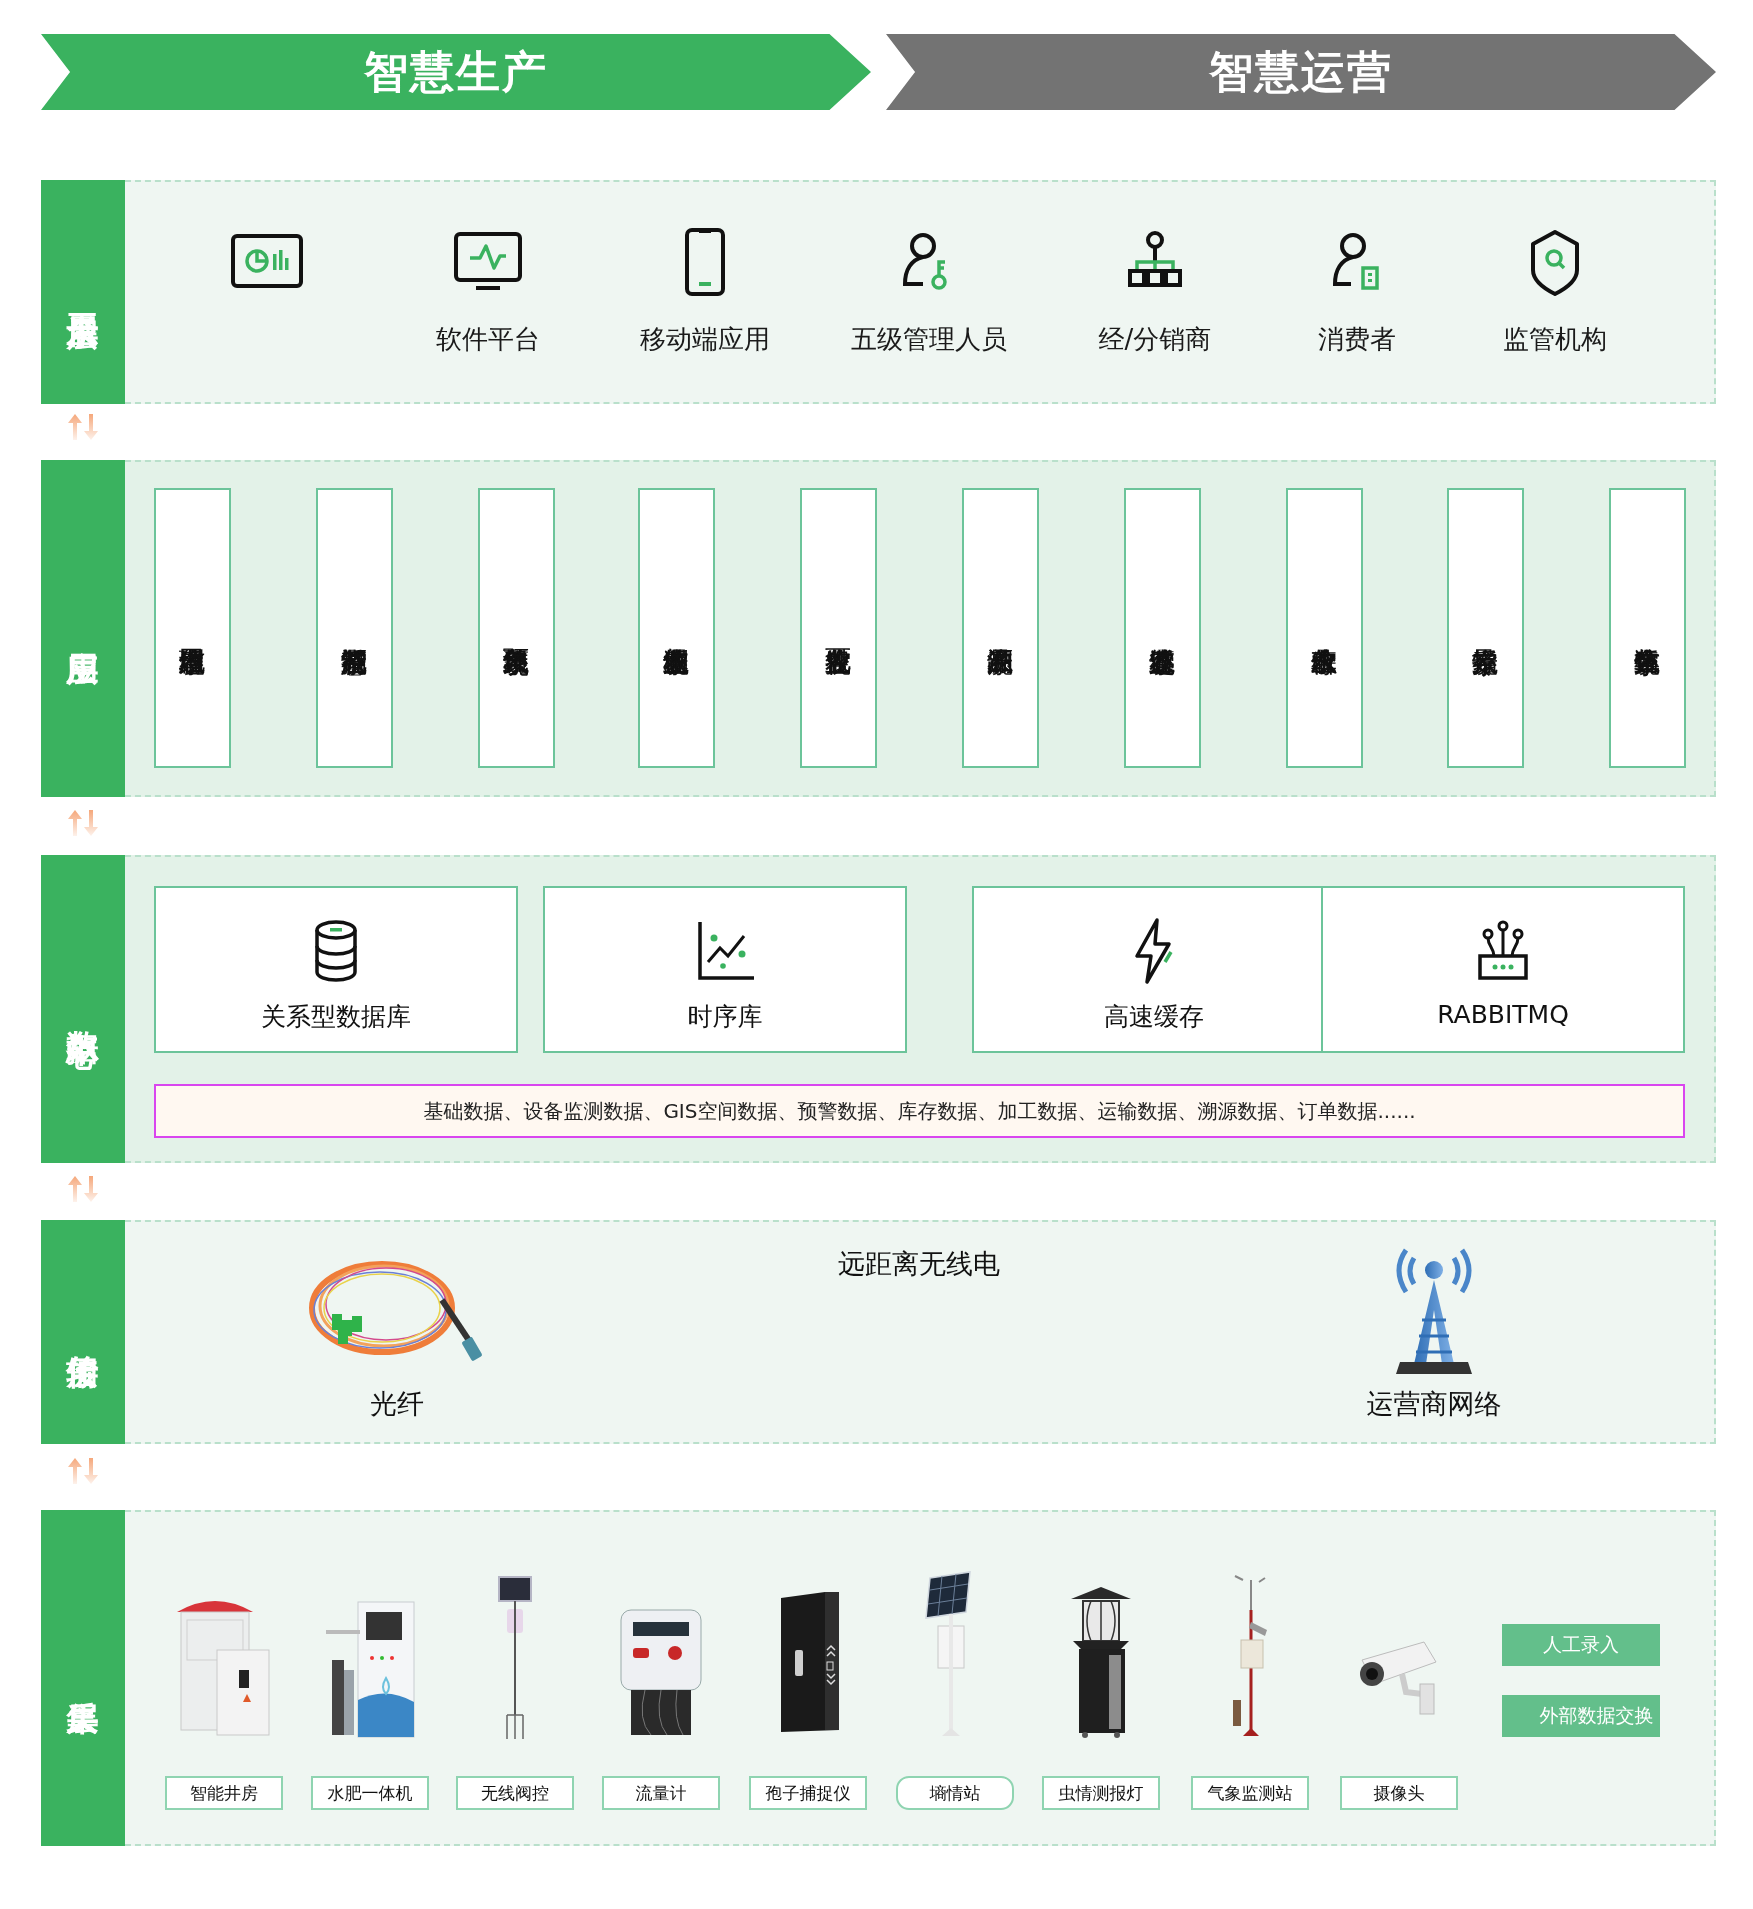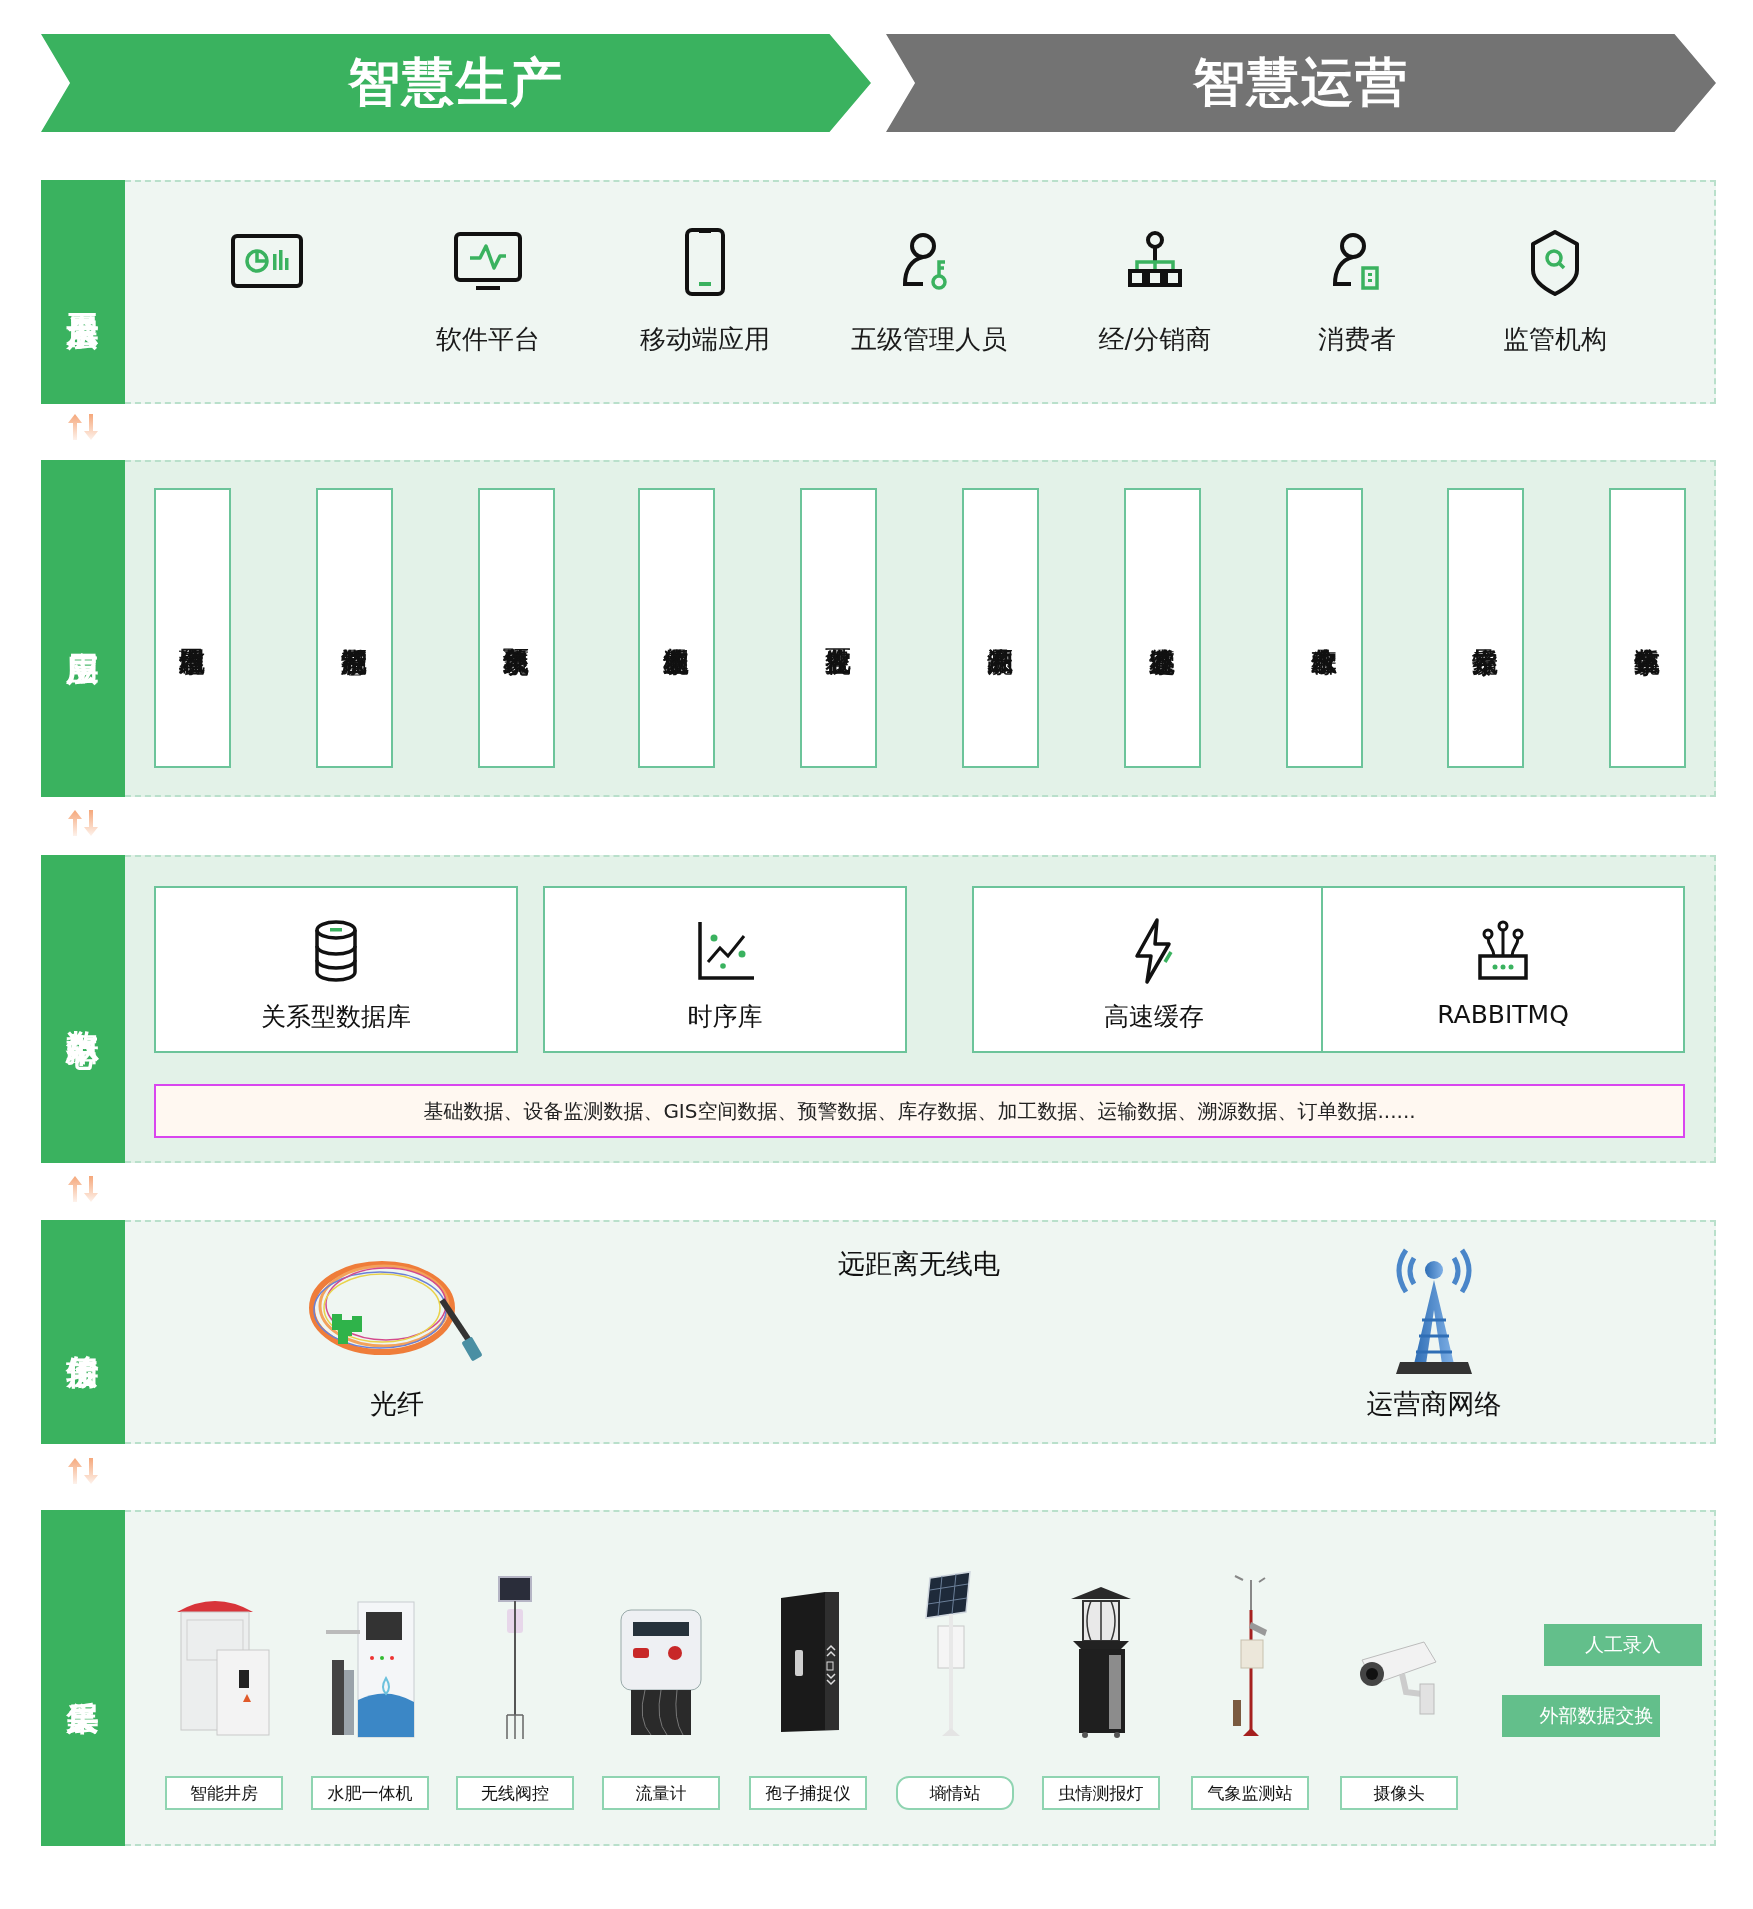--- a/index.html
+++ b/index.html
@@ -1,21 +1,21 @@
 <!DOCTYPE html>
 <html><head>
 <meta charset="utf-8">
 <style>
   * { box-sizing: border-box; margin: 0; padding: 0; }
   body { width: 1753px; height: 1909px; background: #ffffff; position: relative; overflow: hidden;
          font-family: "DejaVu Sans", "Liberation Sans", sans-serif; color: #1a1a1a; }
 
   
-  .banner { position: absolute; top: 34px; height: 98px; display: flex; align-items: center; justify-content: center;
-            color: #fff; font-size: 52px; font-weight: bold; letter-spacing: 2px; }
+  .banner { position: absolute; top: 34px; height: 76px; display: flex; align-items: center; justify-content: center;
+            color: #fff; font-size: 44px; font-weight: bold; letter-spacing: 2px; }
   .banner.green { left: 41px; width: 830px; background: #3ab25f;
             clip-path: polygon(0 0, 95% 0, 100% 50%, 95% 100%, 0 100%, 3.5% 50%); }
   .banner.blue { left: 886px; width: 830px; background: #737373;
             clip-path: polygon(0 0, 95% 0, 100% 50%, 95% 100%, 0 100%, 3.5% 50%); }
 
   
   .layer { position: absolute; left: 41px; width: 1675px; }
   .layer-label { position: absolute; left: 0; top: 0; bottom: 0; width: 84px; background: #3ab25f; color: #fff;
                  font-weight: bold; font-size: 32px; display: flex; align-items: center; justify-content: center;
                  writing-mode: vertical-rl; text-orientation: upright; letter-spacing: 2px; line-height: 84px; }
@@ -423,18 +423,18 @@
 <div class="dev-label" style="left:1101px;">
     <span>虫情测报灯</span>
   </div>
 <div class="dev-label" style="left:1250px;">
     <span>气象监测站</span>
   </div>
 <div class="dev-label" style="left:1399px;">
     <span>摄像头</span>
   </div>
 
-<div class="side-btn" style="top:1624px;margin-left:42px;">
+<div class="side-btn" style="top:1624px;">
   <span>人工录入</span>
 </div>
 <div class="side-btn" style="top:1695px;padding-left:31px;">
   <span>外部数据交换</span>
 </div>
 
 </body></html>

